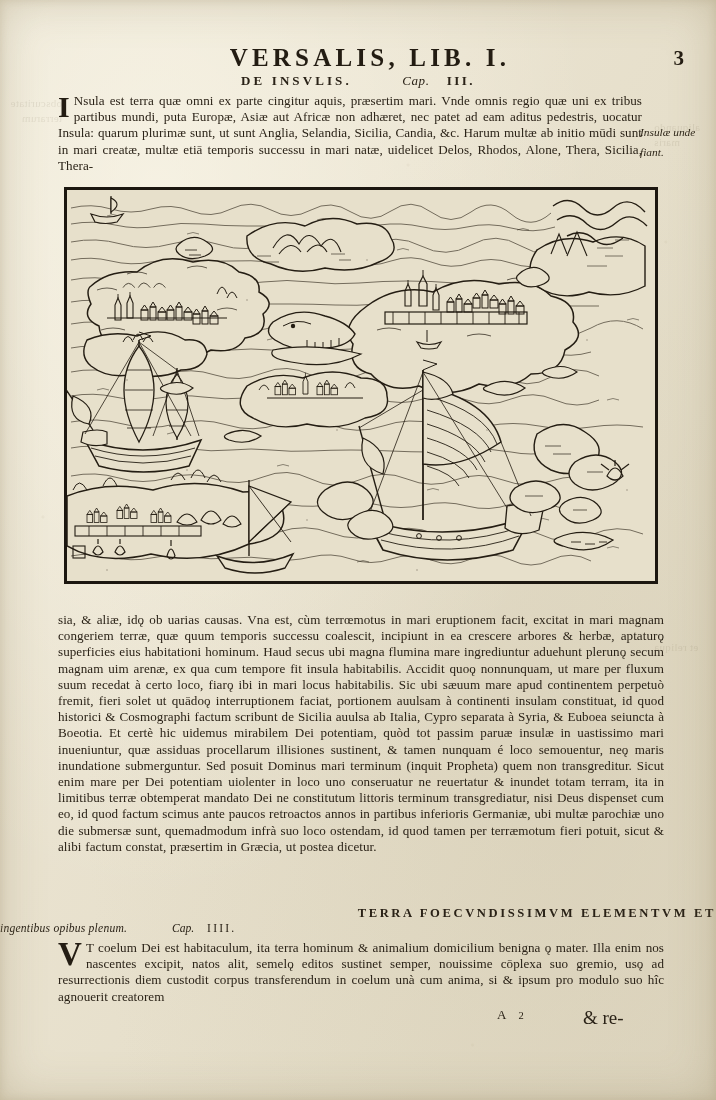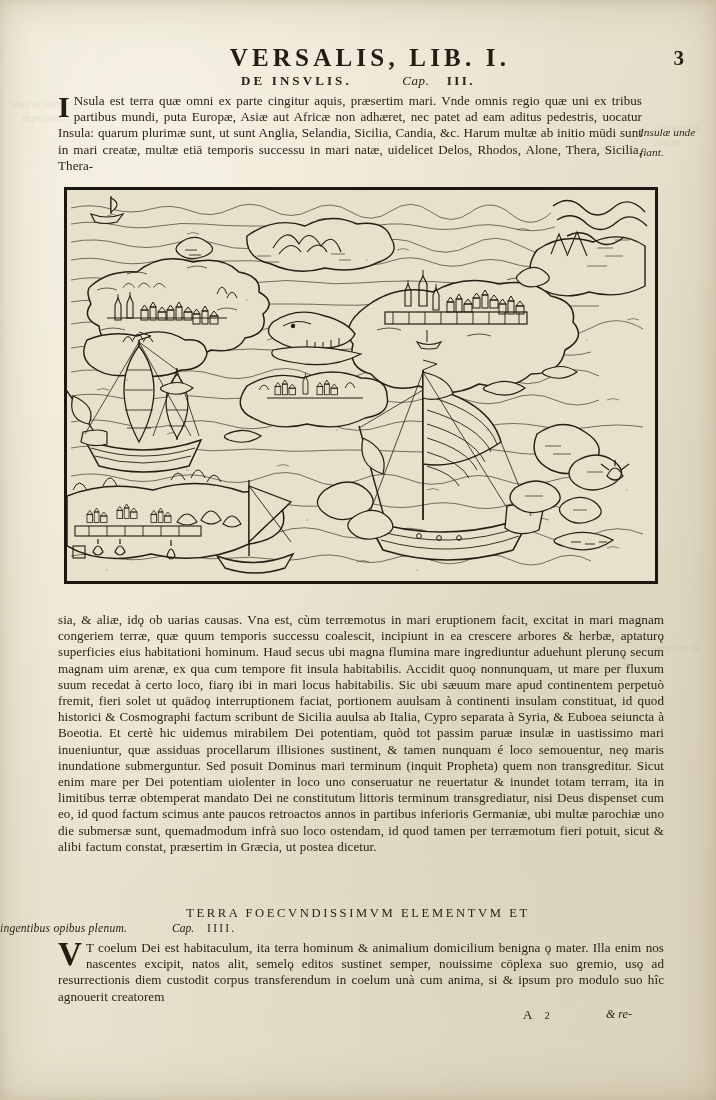--- a/index.html
+++ b/index.html
@@ -88,35 +88,35 @@
 
   
   .woodcut{
     position:absolute;left:64px;top:187px;width:588px;height:391px;
     border:3px solid #1c1710;background:#e6dfca;overflow:hidden;
   }
   .woodcut svg{display:block;width:100%;height:100%;}
 
   
   .sechead{
-    position:absolute;left:0;top:906px;width:716px;text-align:center;
-    font-size:12.6px;letter-spacing:2.6px;color:#2a2217;font-weight:400;
+    position:absolute;left:0;top:906px;width:716px;text-align:right;
+    font-size:12.6px;letter-spacing:2.6px;color:#2a2217;font-weight:700;
   }
   .subhead{
     position:absolute;left:0;top:922px;width:716px;text-align:left;
     font-size:11.6px;color:#2a2217;
   }
   .subhead .it{font-style:italic;letter-spacing:.2px;}
   .subhead .capword{font-style:italic;margin-left:42px;}
   .subhead .capnum{letter-spacing:2.2px;margin-left:10px;}
 
   
-  .sig{position:absolute;left:523px;top:1007px;font-size:13px;color:#2b2318;letter-spacing:1px;}
+  .sig{position:absolute;left:497px;top:1007px;font-size:13px;color:#2b2318;letter-spacing:1px;}
   .sig .num{font-size:10.5px;margin-left:11px;}
-  .catchword{position:absolute;left:606px;top:1007px;font-size:12px;color:#2b2318;font-style:italic;}
+  .catchword{position:absolute;left:583px;top:1007px;font-size:19px;color:#2b2318;}
 </style>
 </head>
 <body>
 
 <div class="page">
 
   <div class="grain"></div>
 
   <div class="showthrough" id="st-left">obscuritate terrarum</div>
   <div class="showthrough" id="st-right">aliquando maris</div>

